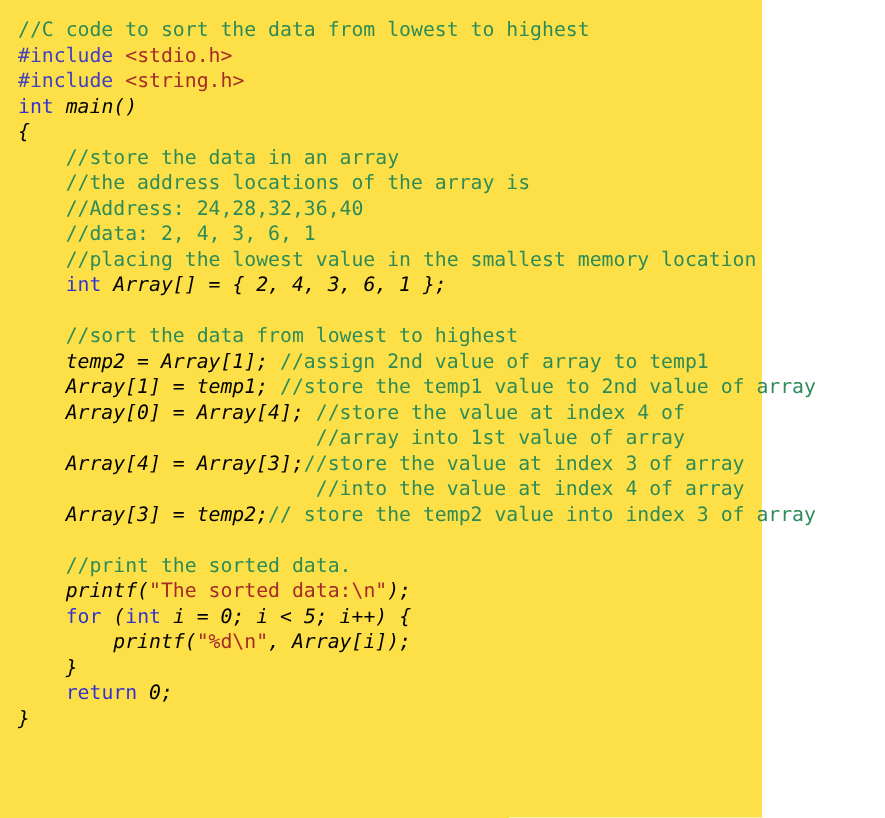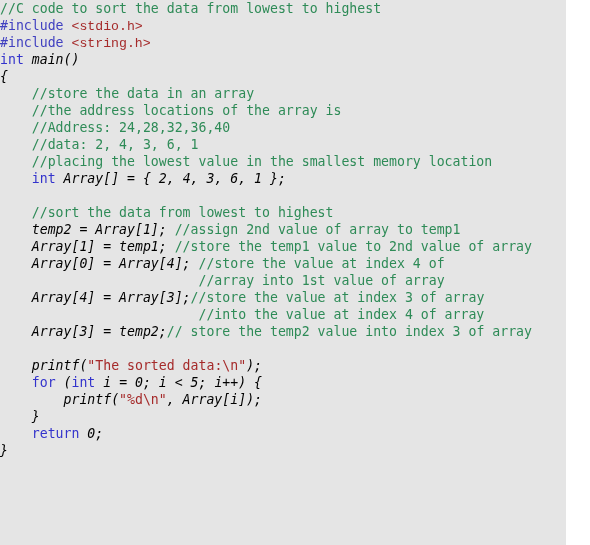--- a/index.html
+++ b/index.html
@@ -7,42 +7,42 @@
     padding: 0;
     background: #ffffff;
   }
   body {
     width: 590px;
     height: 545px;
     overflow: hidden;
     font-family: "DejaVu Sans Mono", "Liberation Mono", monospace;
   }
   #code-view {
-    width: 566px;
+    width: 508px;
     height: 545px;
-    background: #e5e5e5;
-    padding: 0;
+    background: #fde047;
+    padding: 12px;
     box-sizing: border-box;
   }
   .code-line {
     height: 17px;
     line-height: 17px;
     font-size: 13.2px;
     letter-spacing: 0px;
     white-space: pre;
     font-family: "DejaVu Sans Mono", "Liberation Mono", monospace;
     color: #000000;
   }
   .tok { white-space: pre; }
   .tok-plain   { color: #000000; font-style: italic; }
   .tok-comment { color: #2E8B57; }
   .tok-keyword { color: #3333CC; }
   .tok-string  { color: #A52A2A; }
   .tok-preproc { color: #4040C0; }
-  .tok-header  { color: #A52A2A; font-family: Liberation Mono, monospace; }
+  .tok-header  { color: #A52A2A; }
 </style>
 </head>
 <body>
 
 <div id="code-view">
     <div class="code-line"><span class="tok tok-comment">//C code to sort the data from lowest to highest</span></div>
     <div class="code-line"><span class="tok tok-preproc">#include</span><span class="tok tok-plain"> </span><span class="tok tok-header">&lt;stdio.h&gt;</span></div>
     <div class="code-line"><span class="tok tok-preproc">#include</span><span class="tok tok-plain"> </span><span class="tok tok-header">&lt;string.h&gt;</span></div>
     <div class="code-line"><span class="tok tok-keyword">int</span><span class="tok tok-plain"> main()</span></div>
     <div class="code-line"><span class="tok tok-plain">{</span></div>
@@ -55,19 +55,20 @@
     <div class="code-line">&nbsp;</div>
     <div class="code-line"><span class="tok tok-comment">    //sort the data from lowest to highest</span></div>
     <div class="code-line"><span class="tok tok-plain">    temp2 = Array[1]; </span><span class="tok tok-comment">//assign 2nd value of array to temp1</span></div>
     <div class="code-line"><span class="tok tok-plain">    Array[1] = temp1; </span><span class="tok tok-comment">//store the temp1 value to 2nd value of array</span></div>
     <div class="code-line"><span class="tok tok-plain">    Array[0] = Array[4]; </span><span class="tok tok-comment">//store the value at index 4 of</span></div>
     <div class="code-line"><span class="tok tok-comment">                         //array into 1st value of array</span></div>
     <div class="code-line"><span class="tok tok-plain">    Array[4] = Array[3];</span><span class="tok tok-comment">//store the value at index 3 of array</span></div>
     <div class="code-line"><span class="tok tok-comment">                         //into the value at index 4 of array</span></div>
     <div class="code-line"><span class="tok tok-plain">    Array[3] = temp2;</span><span class="tok tok-comment">// store the temp2 value into index 3 of array</span></div>
     <div class="code-line">&nbsp;</div>
+    <div class="code-line"><span class="tok tok-comment">    //print the sorted data.</span></div>
     <div class="code-line"><span class="tok tok-plain">    printf(</span><span class="tok tok-string">"The sorted data:\n"</span><span class="tok tok-plain">);</span></div>
     <div class="code-line"><span class="tok tok-plain">    </span><span class="tok tok-keyword">for</span><span class="tok tok-plain"> (</span><span class="tok tok-keyword">int</span><span class="tok tok-plain"> i = 0; i &lt; 5; i++) {</span></div>
     <div class="code-line"><span class="tok tok-plain">        printf(</span><span class="tok tok-string">"%d\n"</span><span class="tok tok-plain">, Array[i]);</span></div>
     <div class="code-line"><span class="tok tok-plain">    }</span></div>
     <div class="code-line"><span class="tok tok-plain">    </span><span class="tok tok-keyword">return</span><span class="tok tok-plain"> 0;</span></div>
     <div class="code-line"><span class="tok tok-plain">}</span></div>
   </div>
 
 </body></html>

